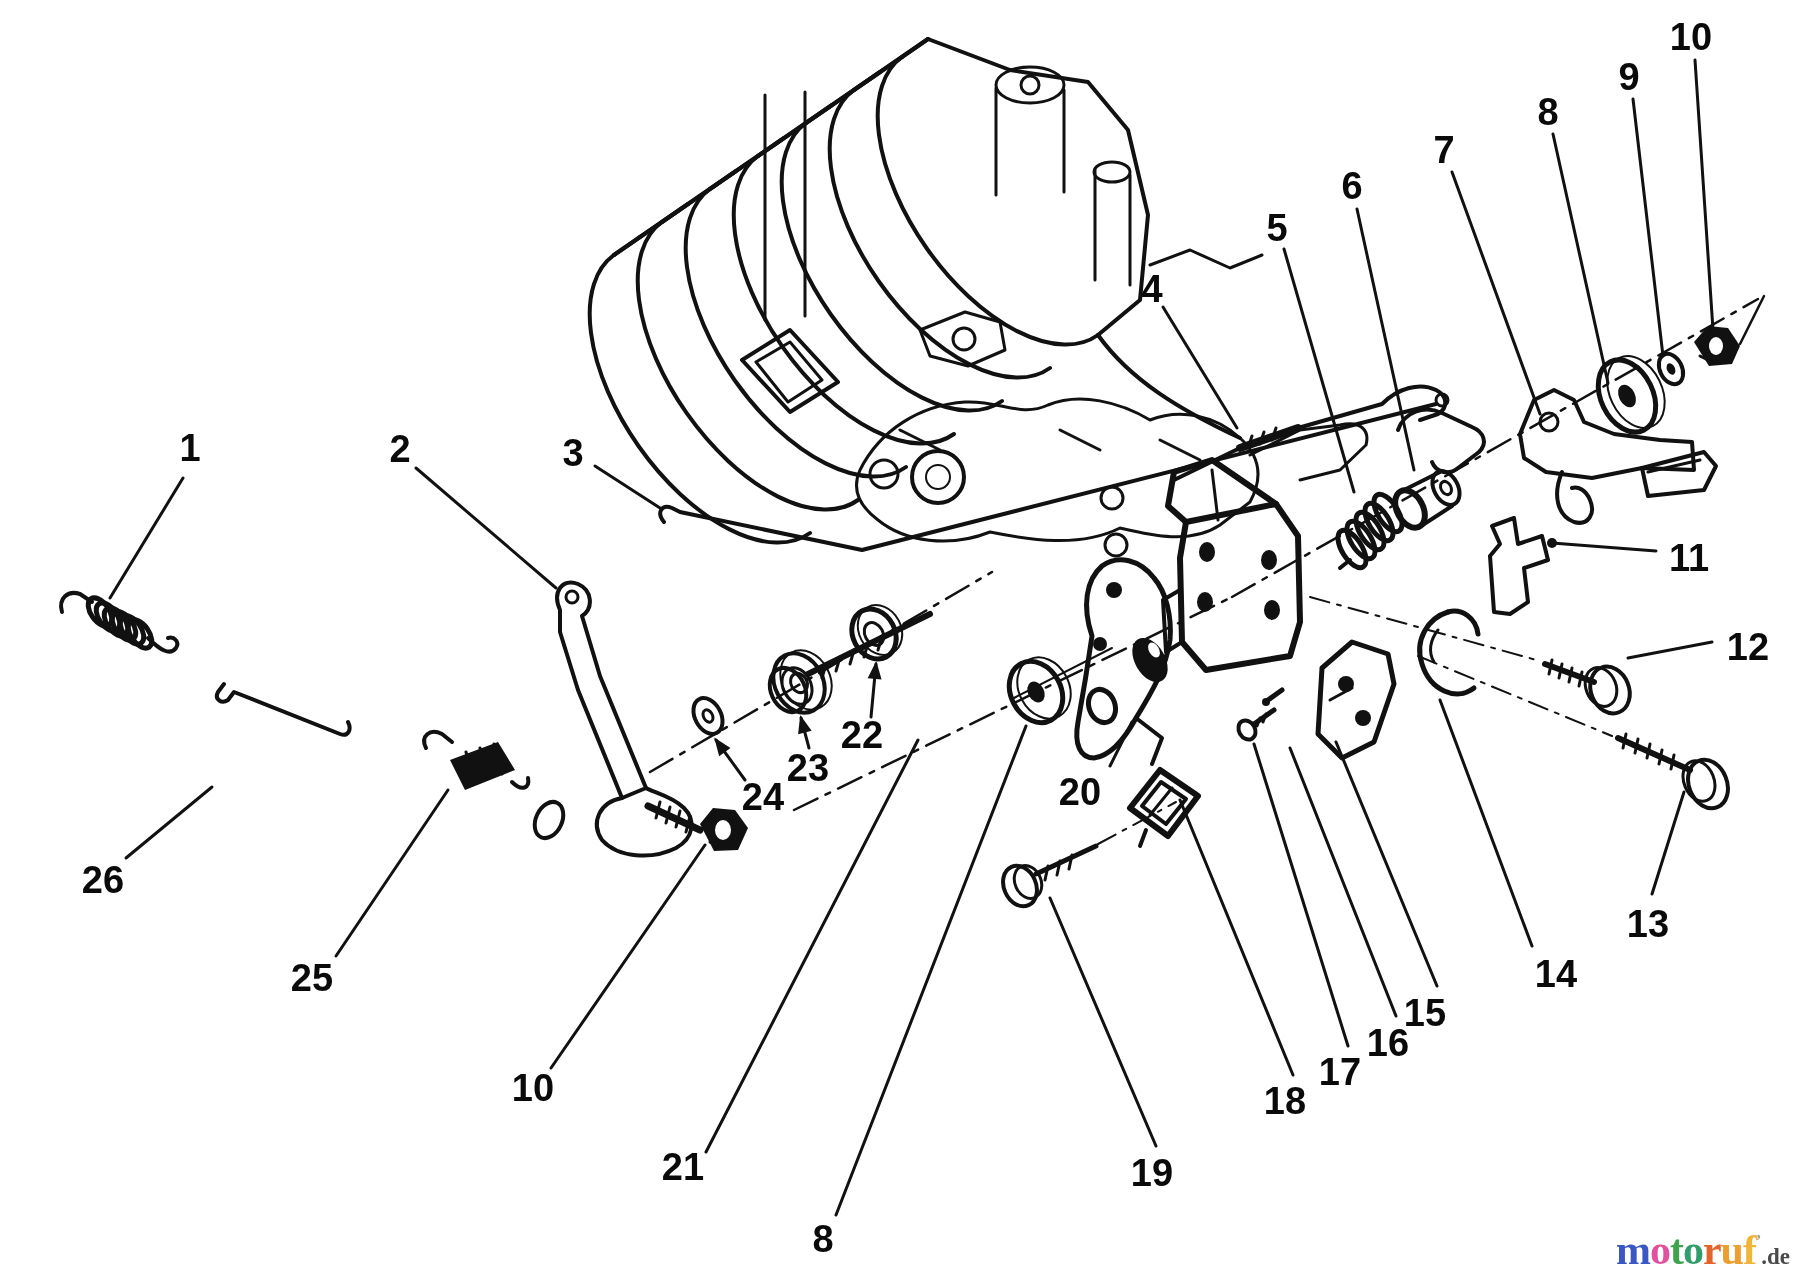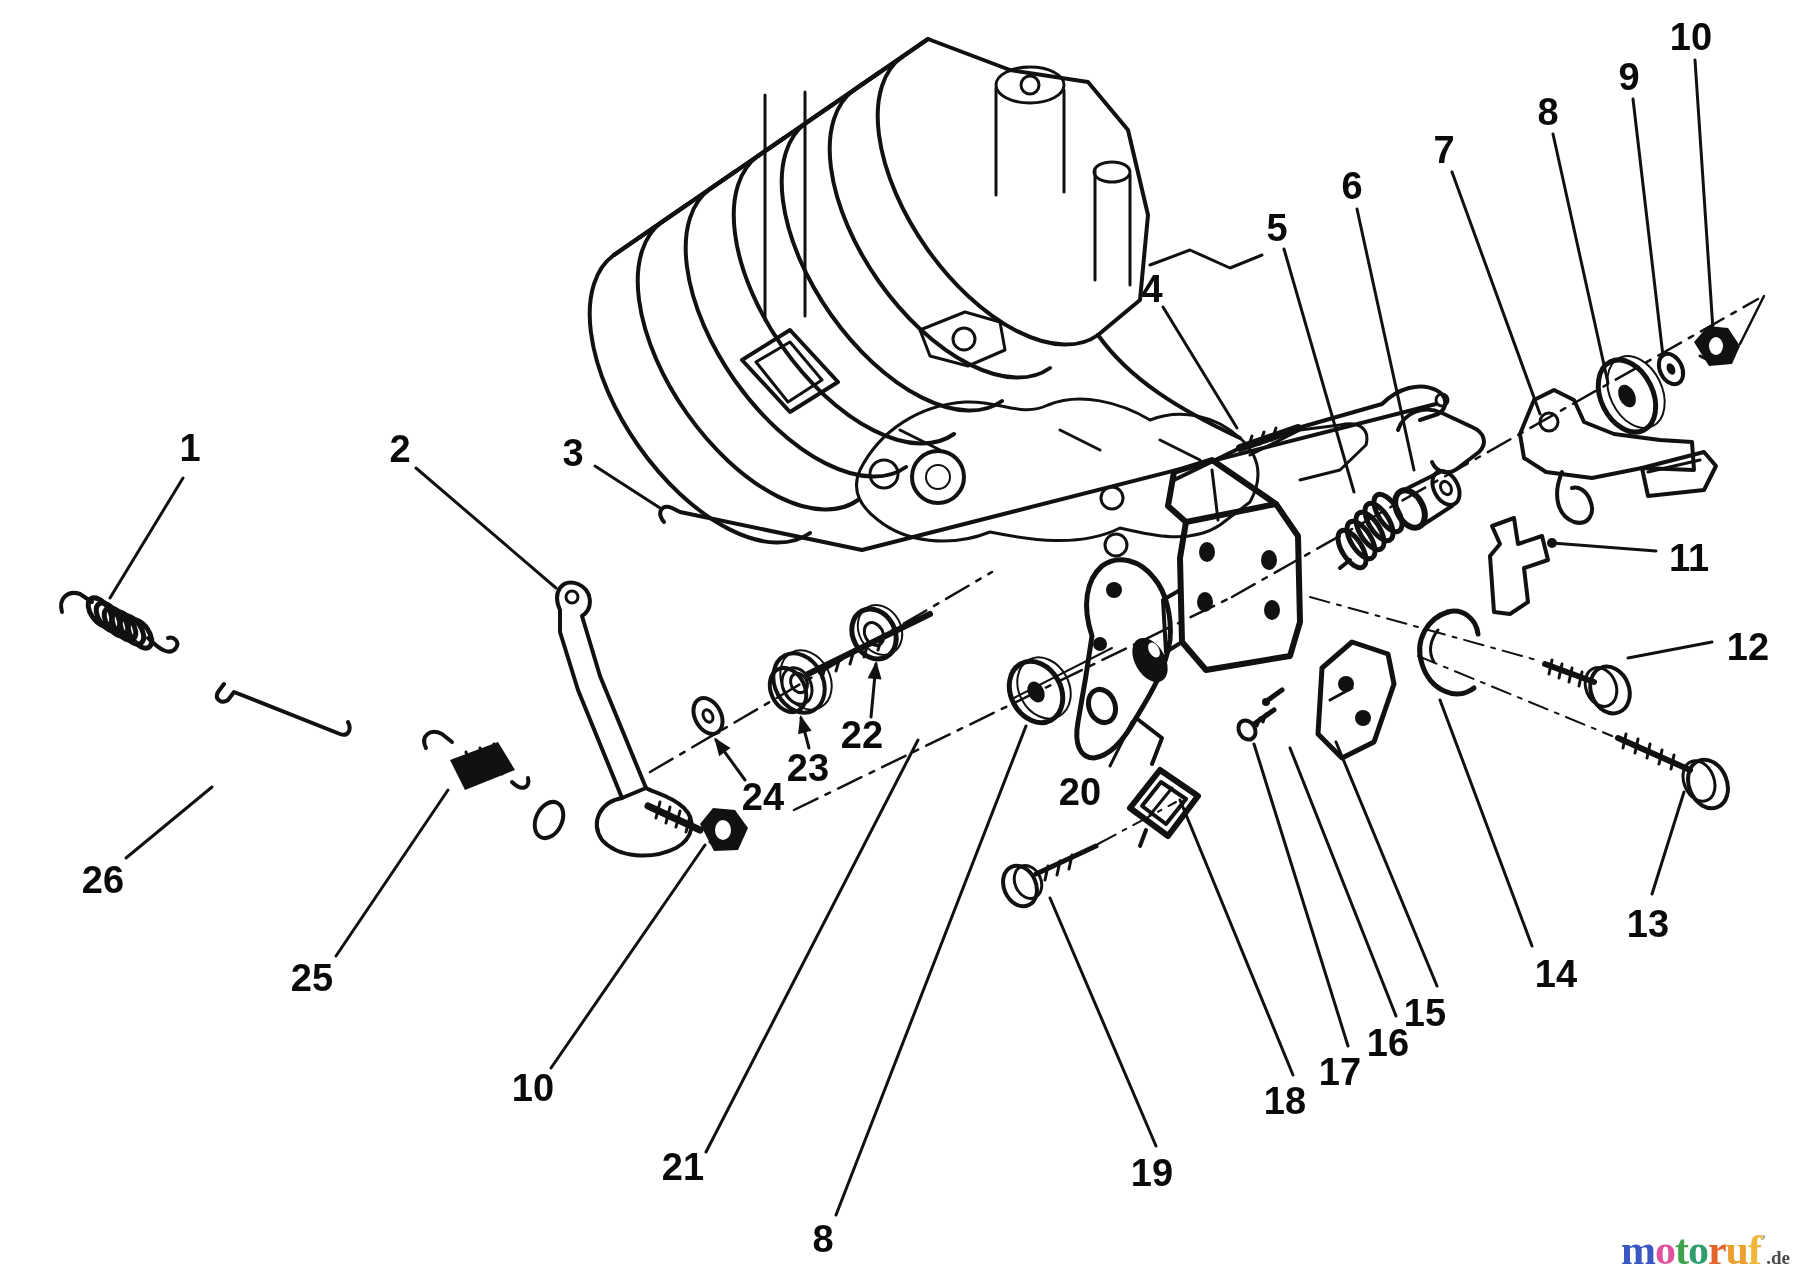--- a/index.html
+++ b/index.html
@@ -18,21 +18,21 @@
   .axis2{stroke-dasharray:20 8 4 8;}
   #callouts text{font-family:"Liberation Sans", sans-serif;font-size:38px;font-weight:bold;
       fill:#0a0a0a;stroke:none;text-anchor:middle;}
   #callouts line{stroke:#111;stroke-width:3;stroke-linecap:round;}
   #callouts .dot{fill:#111;stroke:none;}
   #callouts .ah{fill:#111;stroke:none;}
   .watermark{position:absolute;right:10px;bottom:6px;
       font-family:"Liberation Serif", serif;font-weight:bold;font-size:42px;
       letter-spacing:-1px;line-height:1;user-select:none;}
   .watermark .wm-mark{font-size:16px;vertical-align:18px;letter-spacing:0;}
-  .watermark .wm-suffix{font-size:19px;letter-spacing:0;}
+  .watermark .wm-suffix{font-size:23px;letter-spacing:0;}
 </style>
 </head>
 <body>
 
 <div class="stage">
 <svg id="diagram" width="1800" height="1277" viewBox="0 0 1800 1277">
 
   <g class="art">
     <line class="s25 axis" x1="1232" y1="597" x2="1758" y2="299"></line>
     <line class="s25 axis" x1="794" y1="810" x2="1232" y2="597"></line>

